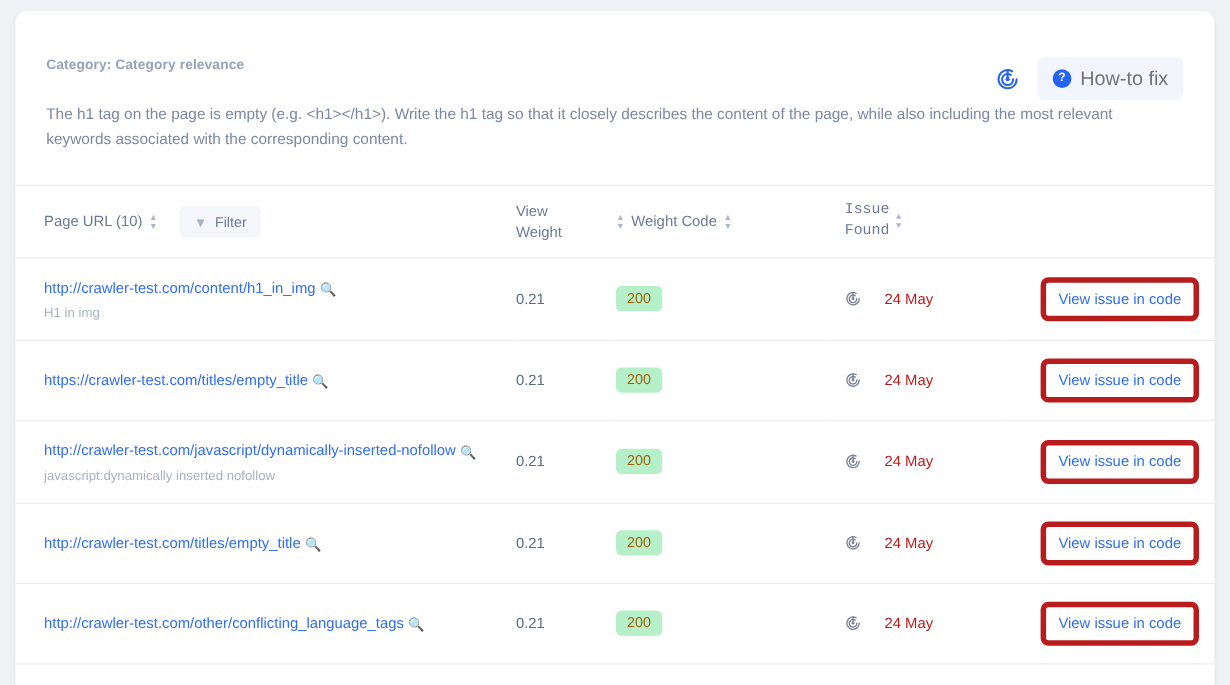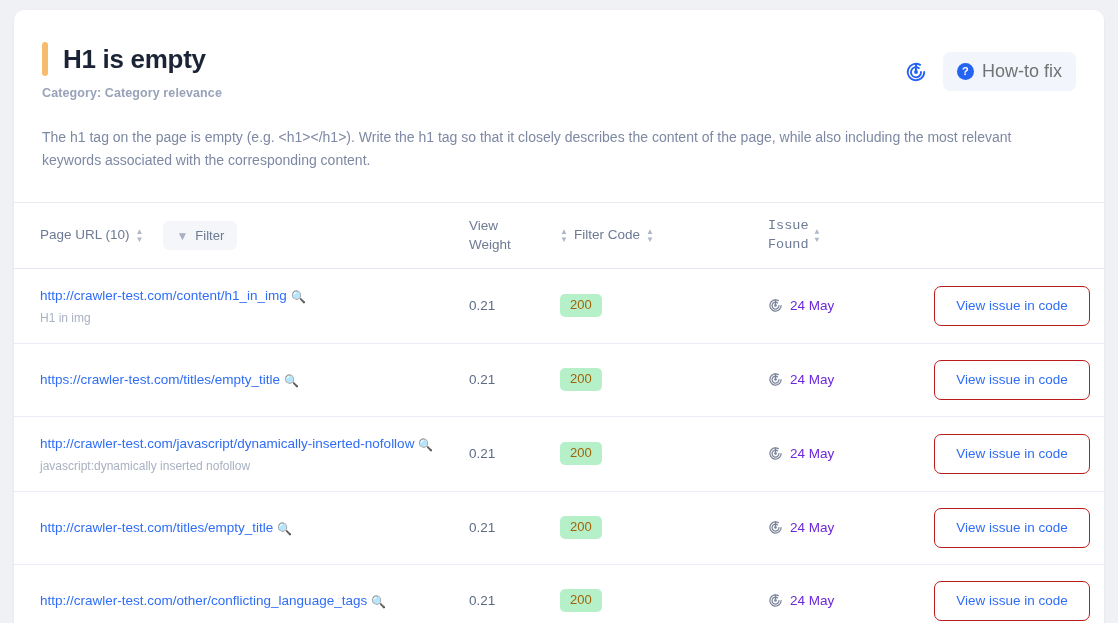--- a/index.html
+++ b/index.html
@@ -220,52 +220,48 @@
     color: #a16207;
     border-radius: 5px;
     padding: 3px 10px 4px 10px;
     font-size: 13px;
     line-height: 1.25;
   }
 
   .issue-cell {
     display: flex;
     align-items: center;
-    gap: 7px;
-    color: #6d28d9;
+    gap: 21px;
+    color: #b91c1c;
     font-size: 13.5px;
     white-space: nowrap;
   }
 
   .view-btn {
-    width: 156px;
+    width: 144px;
     height: 40px;
-    border: 1px solid #b91c1c;
+    border: 5px solid #b91c1c;
     border-radius: 7px;
     background: #ffffff;
     color: #2f6df6;
     font-size: 13.5px;
     font-family: inherit;
     cursor: pointer;
     display: block;
     margin-left: auto;
   }
 
   .radar-svg { display: block; }
 </style>
 </head>
 <body>
 
 <div class="card">
 
   <div class="card-head">
-    <div class="title-row">
-      <div class="accent-bar"></div>
-      <div class="page-title">H1 is empty</div>
-    </div>
     <div class="category">Category: Category relevance</div>
 
     <div class="head-actions">
       <div class="radar-btn">
         <svg class="radar-svg" width="22" height="22" viewBox="0 0 24 24" fill="none" stroke="#2563f2" stroke-width="2" stroke-linecap="round">
           <path d="M16.5 4.2A9 9 0 1 0 21 12"></path>
           <path d="M15.2 7.8A5.5 5.5 0 1 0 17.5 12"></path>
           <circle cx="12" cy="12" r="2.1" fill="#2563f2" stroke="none"></circle>
           <path d="M12 12 L12 3.2" stroke-width="2.2"></path>
         </svg>
@@ -309,21 +305,21 @@
             <span class="th-text">View
 Weight</span>
           </div>
         </th>
         <th class="h-status">
           <div class="th-inner">
             <span class="sortico">
                 <span>▲</span>
                 <span>▼</span>
               </span>
-            <span class="th-text">Filter Code</span>
+            <span class="th-text">Weight Code</span>
             <span class="sortico">
                 <span>▲</span>
                 <span>▼</span>
               </span>
           </div>
         </th>
         <th class="h-issue">
           <div class="th-inner">
             <span class="th-text">Issue
 Found</span>

